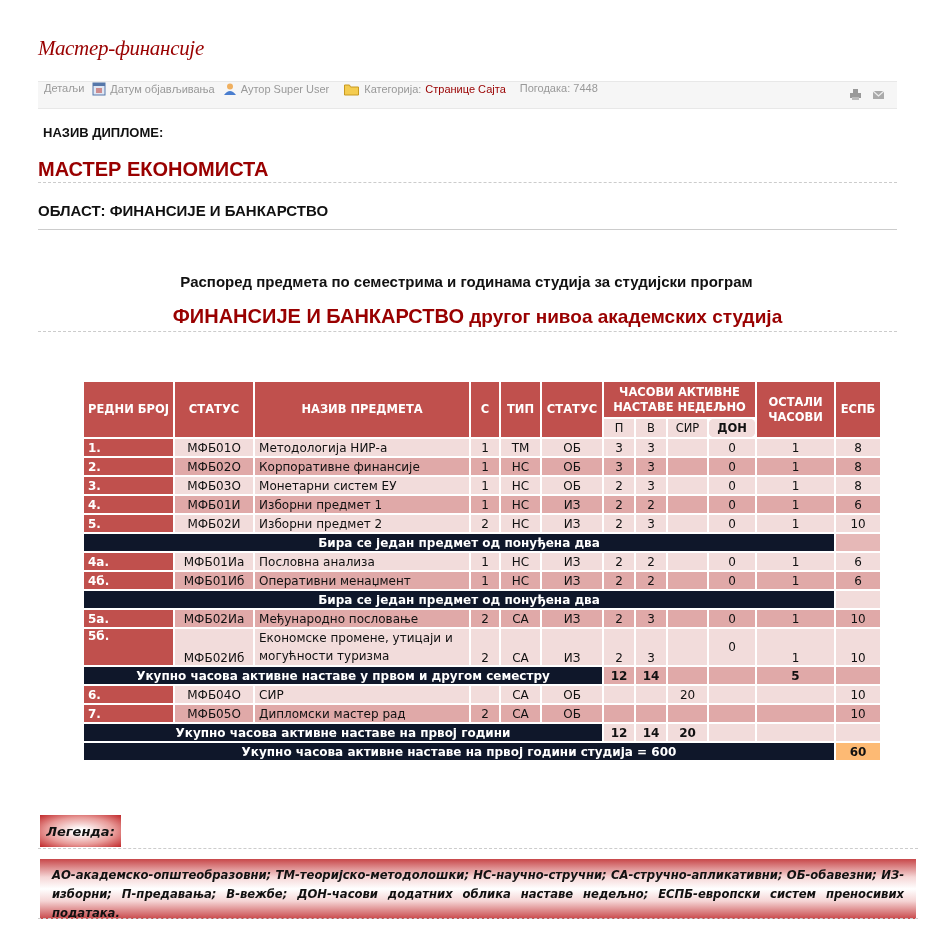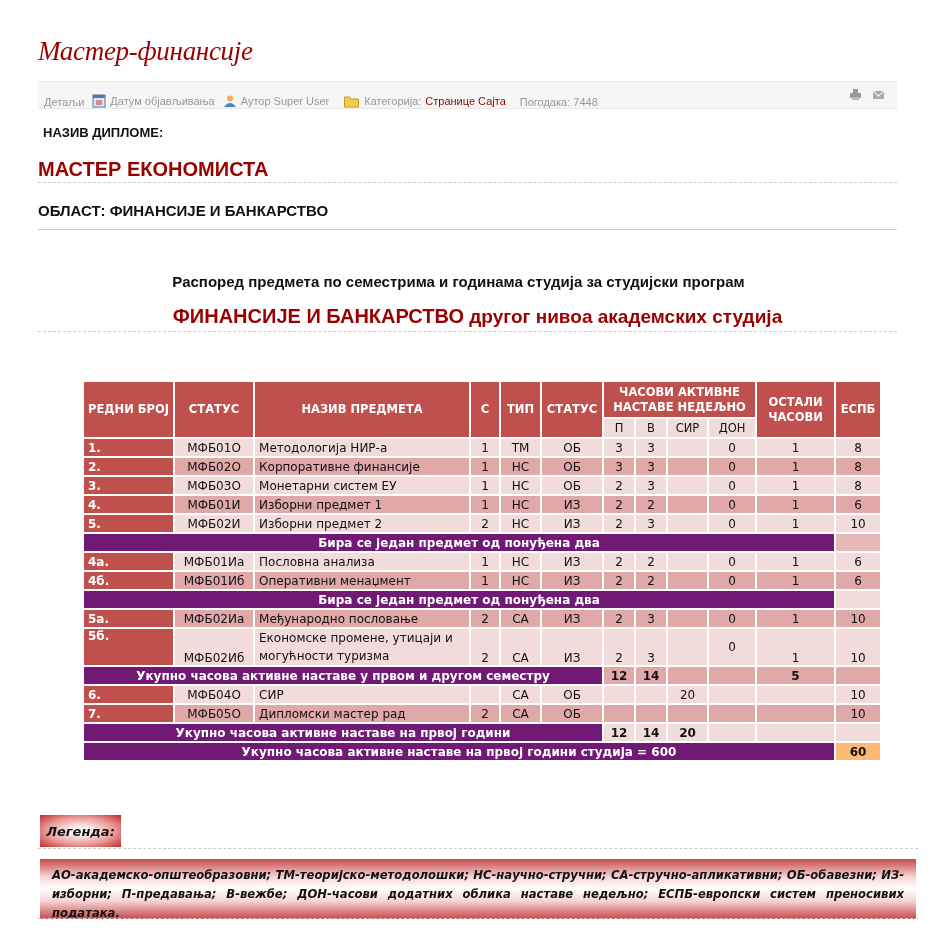--- a/index.html
+++ b/index.html
@@ -1,42 +1,42 @@
 <!DOCTYPE html>
 <html><head>
 <meta charset="utf-8">
 <style>
   html, body { margin: 0; padding: 0; background: #ffffff; }
   body { width: 939px; height: 945px; position: relative; overflow: hidden; font-family: "Liberation Sans", sans-serif; }
-  .page-title { position: absolute; left: 38px; top: 36px; font-family: "Liberation Serif", serif; font-style: italic; font-size: 27px; color: #990000; margin: 0; font-weight: normal; letter-spacing: -0.3px; }
-  .meta-bar { position: absolute; left: 38px; top: 81px; width: 859px; height: 28px; background: #f6f6f6; border-top: 1px solid #e8e8e8; border-bottom: 1px solid #e8e8e8; display: flex; align-items: flex-end; font-size: 11px; color: #999999; box-sizing: border-box; padding-left: 6px; }
+  .page-title { position: absolute; left: 38px; top: 36px; font-family: "Liberation Serif", serif; font-style: italic; font-size: 21px; color: #990000; margin: 0; font-weight: normal; letter-spacing: -0.3px; }
+  .meta-bar { position: absolute; left: 38px; top: 81px; width: 859px; height: 28px; background: #f6f6f6; border-top: 1px solid #e8e8e8; border-bottom: 1px solid #e8e8e8; display: flex; align-items: flex-start; font-size: 11px; color: #999999; box-sizing: border-box; padding-left: 6px; }
   .meta-bar .item { display: flex; align-items: center; margin-right: 8px; }
   .meta-bar .icon { display: inline-block; width: 14px; height: 14px; margin-right: 4px; }
   .meta-bar .cat-link { color: #990000; margin-left: 4px; }
   .meta-actions { position: absolute; right: 12px; top: 6px; display: flex; gap: 10px; }
   .meta-actions .act { width: 13px; height: 13px; display: inline-block; }
 
   .diploma-label { position: absolute; left: 43px; top: 125px; font-size: 13px; font-weight: bold; color: #111; }
   .diploma-name { position: absolute; left: 38px; top: 158px; font-size: 20px; font-weight: bold; color: #990000; }
   .dash1 { position: absolute; left: 38px; top: 182px; width: 859px; border-top: 1px dashed #cccccc; }
   .area-label { position: absolute; left: 38px; top: 202px; font-size: 15px; font-weight: bold; color: #111; }
   .solid1 { position: absolute; left: 38px; top: 229px; width: 859px; border-top: 1px solid #cccccc; }
 
-  .schedule-heading { position: absolute; left: 0; width: 917px; top: 273px; text-align: center; font-size: 15px; font-weight: bold; color: #111; }
+  .schedule-heading { position: absolute; left: 8px; width: 917px; top: 273px; text-align: center; font-size: 15px; font-weight: bold; color: #111; }
   .program-heading { position: absolute; left: 8px; width: 939px; top: 305px; text-align: center; font-size: 20px; font-weight: bold; color: #990000; }
   .dash2 { position: absolute; left: 38px; top: 331px; width: 859px; border-top: 1px dashed #cccccc; }
 
   table.curr { position: absolute; left: 82px; top: 380px; border-collapse: collapse; font-family: "DejaVu Sans", sans-serif; font-size: 12px; color: #111; }
   table.curr td, table.curr th { border: 2px solid #ffffff; padding: 0 4px; height: 17px; text-align: center; white-space: nowrap; }
   table.curr th { background: #c0504d; color: #ffffff; font-weight: bold; font-size: 11.5px; line-height: 15px; }
   td.num { background: #c0504d; color: #fff; font-weight: bold; text-align: left !important; }
   tr.odd td.c { background: #f2dcdb; }
   tr.even td.c { background: #e0a9a8; }
   td.left { text-align: left !important; }
-  td.span-bar { background: #701a75; color: #fff; font-weight: bold; text-align: left; }
+  td.span-bar { background: #0f172a; color: #fff; font-weight: bold; text-align: left; }
   td.tot { font-weight: bold; }
 
   .legend-tag { position: absolute; left: 40px; top: 815px; width: 81px; height: 32px; background: radial-gradient(ellipse at center, #ffffff 10%, #e89a98 60%, #c0282a 100%); display: flex; align-items: center; justify-content: center; font-family: "DejaVu Sans", sans-serif; font-style: italic; font-weight: bold; font-size: 13px; color: #111; }
   .dash3 { position: absolute; left: 38px; top: 848px; width: 880px; border-top: 1px dashed #cccccc; }
   .legend-box { position: absolute; left: 40px; top: 859px; width: 876px; height: 60px; background: linear-gradient(to bottom, #c8484a 0%, #f5d5d5 30%, #ffffff 50%, #f5d5d5 70%, #c8484a 100%); box-sizing: border-box; padding: 7px 12px; font-family: "DejaVu Sans", sans-serif; font-style: italic; font-weight: bold; font-size: 11.6px; color: #111; line-height: 19px; text-align: justify; }
   .dash4 { position: absolute; left: 38px; top: 918px; width: 880px; border-top: 1px dashed #cccccc; }
 </style>
 </head>
 <body>
 
@@ -116,21 +116,21 @@
     <th rowspan="2">ТИП</th>
     <th rowspan="2">СТАТУС</th>
     <th colspan="4" style="white-space:normal;height:34px;">ЧАСОВИ АКТИВНЕ НАСТАВЕ НЕДЕЉНО</th>
     <th rowspan="2" style="white-space:normal;">ОСТАЛИ ЧАСОВИ</th>
     <th rowspan="2">ЕСПБ</th>
   </tr>
   <tr>
     <th style="background:#f2dcdb;color:#111;font-weight:normal;">П</th>
     <th style="background:#f2dcdb;color:#111;font-weight:normal;">В</th>
     <th style="background:#f2dcdb;color:#111;font-weight:normal;">СИР</th>
-    <th style="background:#f2dcdb;color:#111;font-weight:normal;">ДОН</th>
+    <th style="background:#f2dcdb;color:#111;font-weight:bold;border-radius:8px;">ДОН</th>
   </tr>
 
   </tbody>
     <tbody id="rows-main">
       <tr class="odd">
         <td class="num">1.</td>
         <td class="c">МФБ01О</td>
         <td class="c left">Методологија НИР-а</td>
         <td class="c">1</td>
         <td class="c">ТМ</td>

